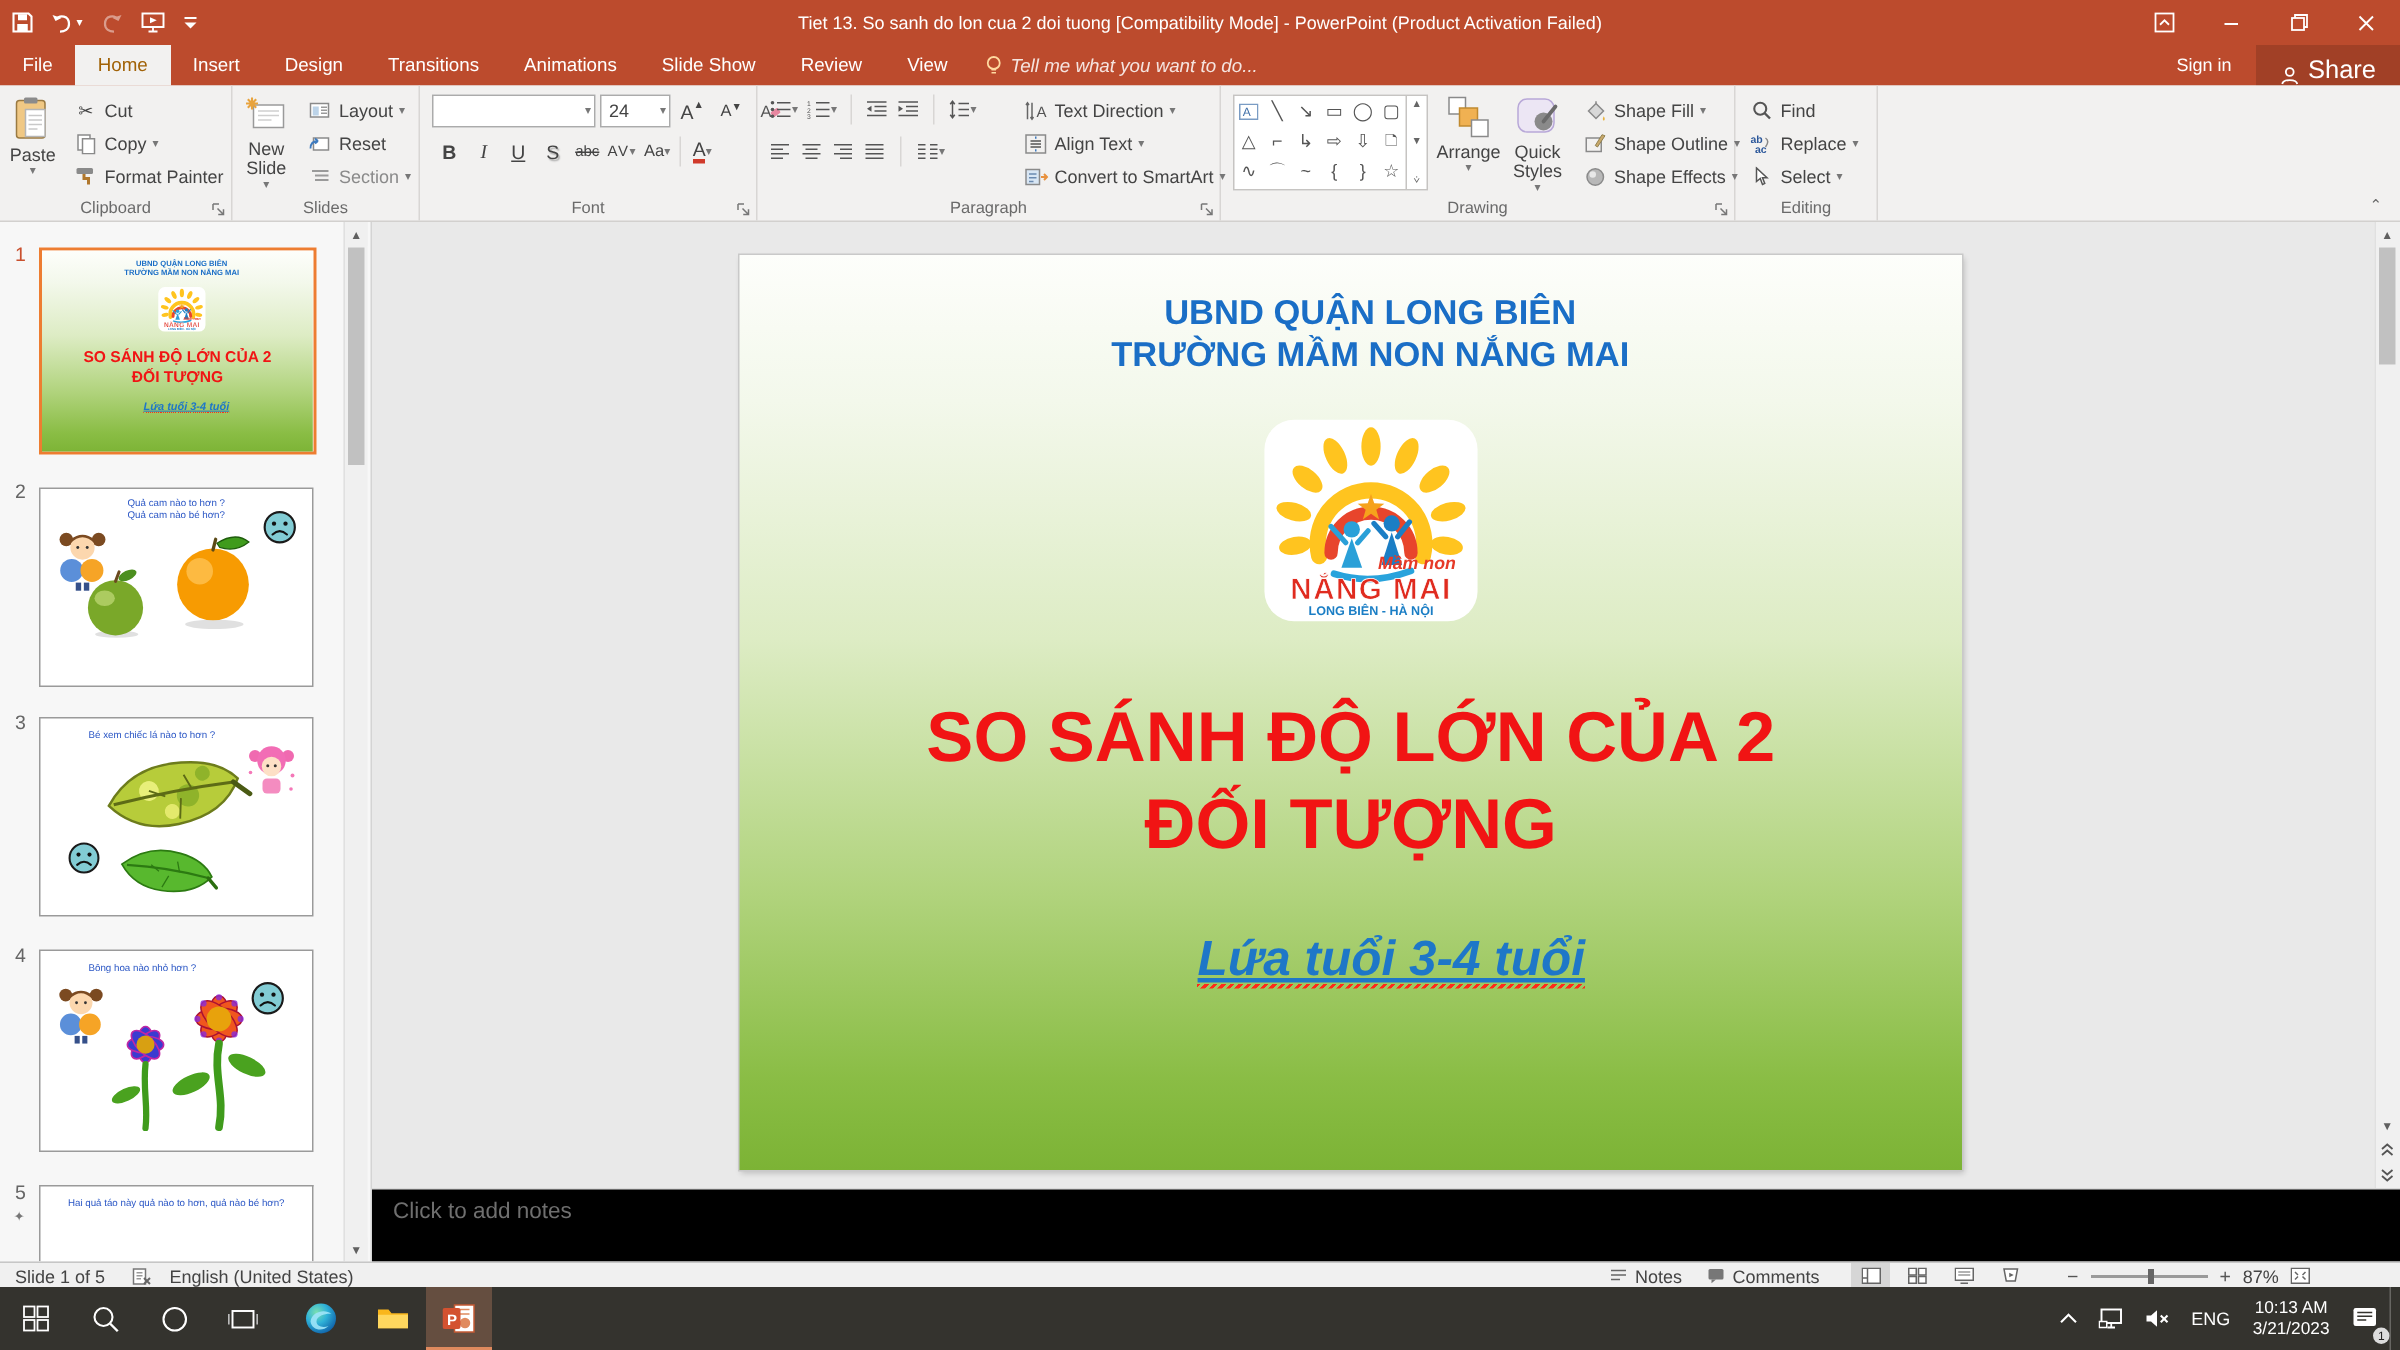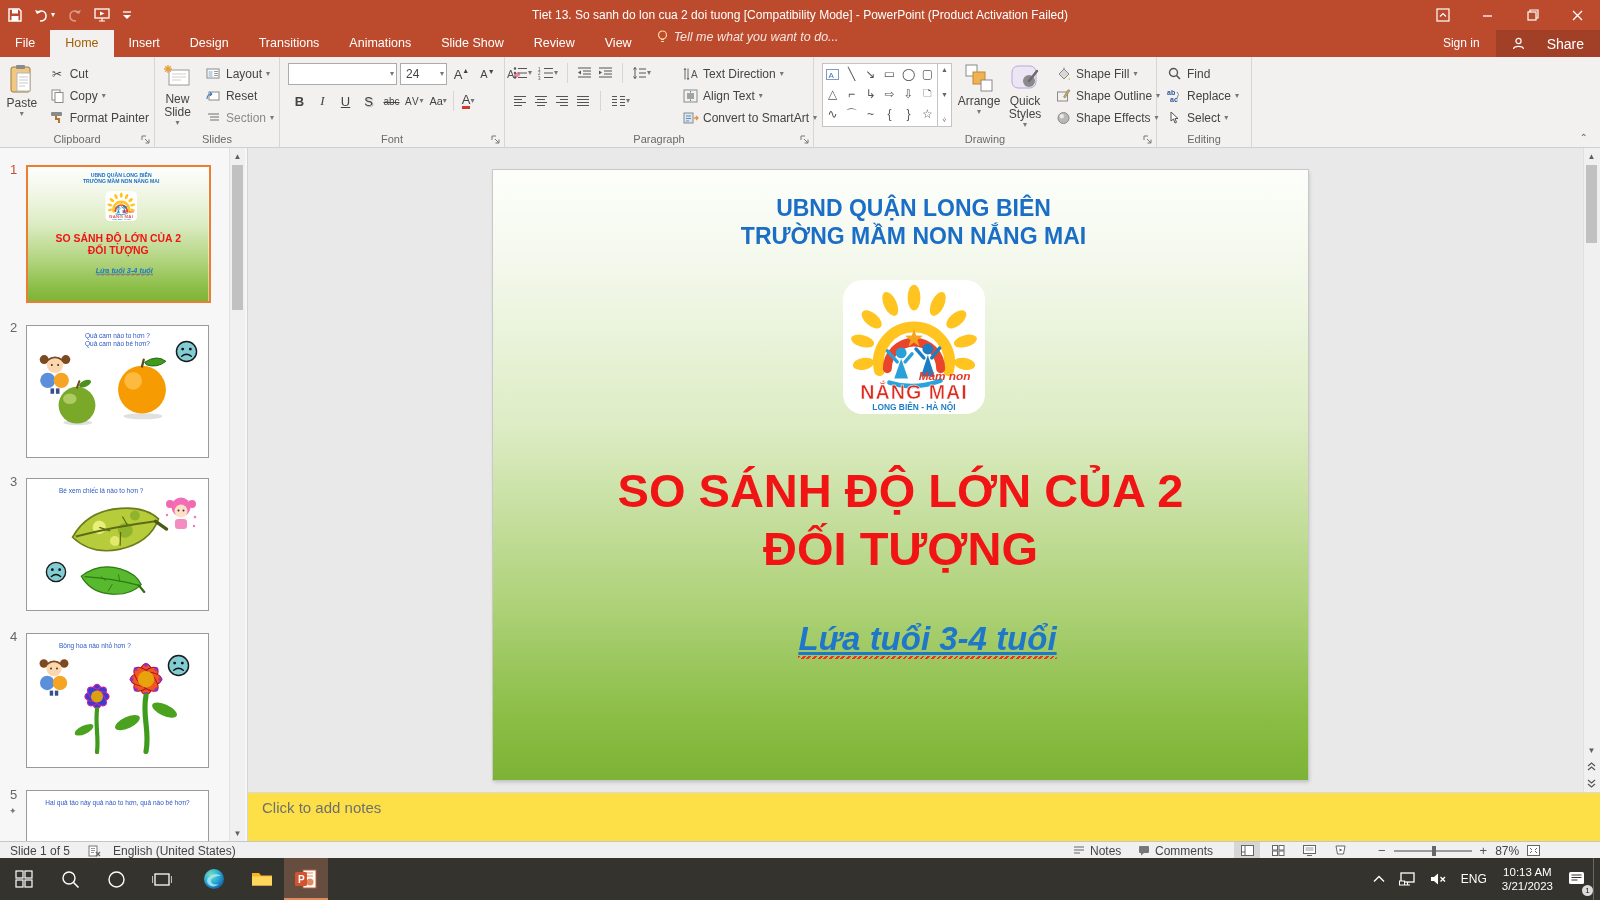--- a/index.html
+++ b/index.html
@@ -14,25 +14,25 @@
   .dim{opacity:.45;}
   .tb-title{position:absolute;left:0;right:0;top:0;height:30px;line-height:30px;text-align:center;
     font-size:12px;color:#fff;pointer-events:none;}
   .winbtns{position:absolute;right:0;top:0;height:30px;display:flex;}
   .winbtn{width:45px;height:30px;display:flex;align-items:center;justify-content:center;}
 
   
   .tabrow{position:absolute;top:30px;left:0;width:100%;height:27px;background:#bc4b2d;display:flex;align-items:stretch;}
   .tab{padding:0 15px;line-height:27px;font-size:12.5px;color:#fff;white-space:nowrap;}
   .tab.active{background:#f2f1f0;color:#a16207;}
-  .tellme{display:flex;gap:6px;margin-left:10px;color:rgba(255,255,255,.85);
+  .tellme{display:flex;align-items:center;gap:6px;margin-left:10px;color:rgba(255,255,255,.85);
     font-size:12.5px;font-style:italic;}
   .tabspacer{flex:1;}
   .signin{line-height:27px;font-size:12px;color:#fff;padding:0 16px;}
-  .sharebtn{display:flex;align-items:center;gap:22px;padding:0 16px;font-size:14px;color:#fff;
+  .sharebtn{display:flex;align-items:flex-end;gap:6px;padding:0 16px;font-size:17px;color:#fff;
     background:rgba(0,0,0,.14);}
 
   
   .ribbon{position:absolute;top:57px;left:0;width:100%;height:90px;background:#f2f1f0;
     border-bottom:1px solid #d2d0ce;color:#444;font-size:12px;}
   .rgroups{display:flex;height:90px;}
   .rgroup{position:relative;height:90px;border-right:1px solid #d8d6d4;flex:0 0 auto;}
   .glabel{position:absolute;bottom:2px;left:0;right:0;text-align:center;font-size:11px;color:#6a6a6a;}
   .launcher{position:absolute;bottom:3px;right:4px;}
   .gbody{position:absolute;top:4px;left:0;right:0;bottom:18px;display:flex;}
@@ -70,21 +70,21 @@
     border-left:1px solid #e0e0e0;}
   .tscroll .arr,.escroll .arr{position:absolute;left:0;width:15px;height:16px;display:flex;align-items:center;
     justify-content:center;font-size:8px;color:#606060;background:#f0f0f0;}
   .tscroll .sthumb{position:absolute;left:2px;top:17px;width:11px;height:145px;background:#c1c1c1;}
 
   .editor{position:absolute;left:248px;top:0;right:0;height:693px;background:#e9e9e9;}
   .canvas{position:absolute;left:245px;top:22px;width:815px;height:610px;
     box-shadow:0 0 0 1px #c9c9c9, 1px 2px 4px rgba(0,0,0,.2);}
   .escroll{position:absolute;right:0;top:0;width:16px;height:644px;background:#f0f0f0;border-left:1px solid #e0e0e0;}
   .escroll .sthumb{position:absolute;left:2px;top:17px;width:11px;height:78px;background:#c1c1c1;}
-  .notesbar{position:absolute;left:0;right:0;top:644px;height:49px;background:#fde047;
+  .notesbar{position:absolute;left:0;right:0;top:644px;height:49px;background:#000000;
     border-top:1px solid #d9d9d9;}
   .notesbar .ph{position:absolute;left:14px;top:6px;font-size:15px;color:#6f6f6f;}
 
   
   .slide-face{position:relative;width:815px;height:610px;
     background:linear-gradient(180deg,#fdfefb 0%,#f3f8eb 16%,#ddecc4 42%,#b0d37c 70%,#8abd45 90%,#7cb335 100%);}
   .sf-header{position:absolute;top:24px;left:0;width:100%;text-align:center;padding-left:26px;
     box-sizing:border-box;color:#1a6ec6;font-weight:bold;font-size:23px;line-height:28px;}
   .sf-logo{position:absolute;left:347px;top:107px;width:148px;height:140px;}
   .sf-title{position:absolute;top:292px;left:0;width:100%;text-align:center;color:#f11414;

